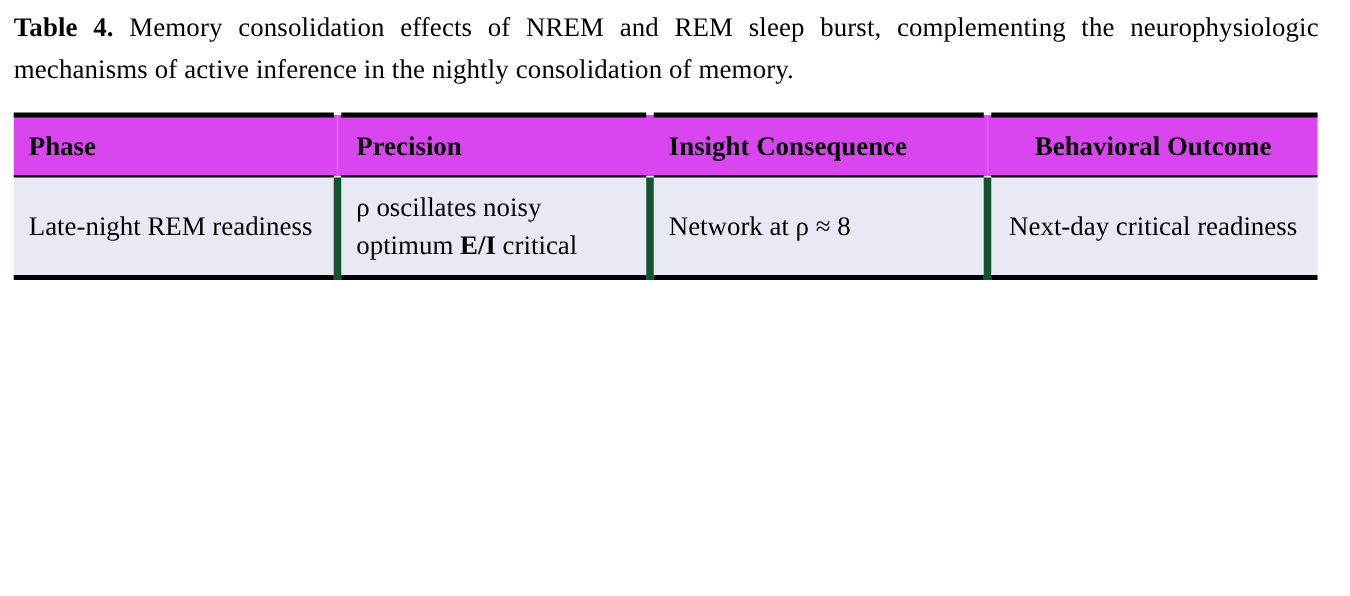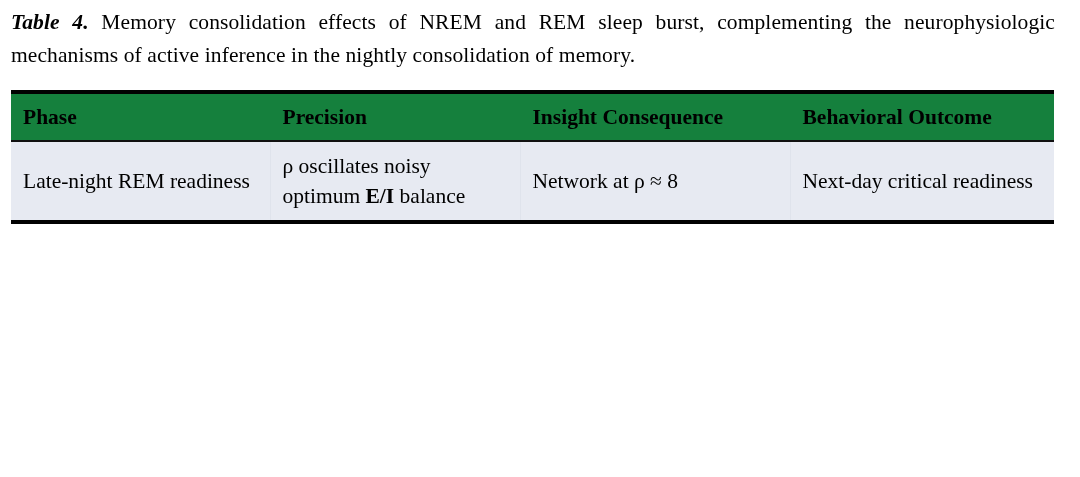--- a/index.html
+++ b/index.html
@@ -30,21 +30,20 @@
     top: 6px;
     width: 1044px;
     font-size: 21.5px;
     line-height: 33px;
     text-align: justify;
     text-justify: inter-word;
     letter-spacing: 0.1px;
   }
   .caption .cap-label {
     font-weight: bold;
-    font-style: italic;
   }
 
   
   .tbl-wrap {
     position: absolute;
     left: 11px;
     top: 90px;
     width: 1043px;
   }
 
@@ -59,35 +58,36 @@
   table.sci col.c2 { width: 250px; }
   table.sci col.c3 { width: 270px; }
   table.sci col.c4 { width: 264px; }
 
   table.sci th,
   table.sci td {
     vertical-align: middle;
     padding: 9px 14px 9px 12px;
     text-align: left;
     line-height: 30px;
-    border-left: 1px solid #14532d;
+    border-left: 6px solid #14532d;
     border-right: 1px solid #dfe3ec;
   }
   table.sci th:first-child,
   table.sci td:first-child {
     border-left: none;
   }
   table.sci th:last-child,
   table.sci td:last-child {
     border-right: none;
+    text-align: center;
   }
 
   
   table.sci thead tr {
-    background: #15803d;
+    background: #d946ef;
   }
   table.sci thead th {
     font-weight: bold;
     border-top: 4px solid #010101;
     border-bottom: 2px solid #111111;
     padding-top: 8px;
     padding-bottom: 8px;
     vertical-align: bottom;
     line-height: 30px;
     border-left-color: transparent;
@@ -134,21 +134,21 @@
           <th>Insight Consequence</th>
           <th>Behavioral Outcome</th>
         </tr>
       </thead>
       <tbody>
 
 
 
         <tr class="shade last">
           <td>Late-night REM readiness</td>
-          <td><span>ρ oscillates noisy optimum </span><span class="b">E/I</span><span> balance</span></td>
+          <td><span>ρ oscillates noisy optimum </span><span class="b">E/I</span><span> critical</span></td>
           <td>Network at ρ ≈ 8</td>
           <td>Next-day critical readiness</td>
         </tr>
 
       </tbody>
     </table>
   </div>
 
 </div>
 

